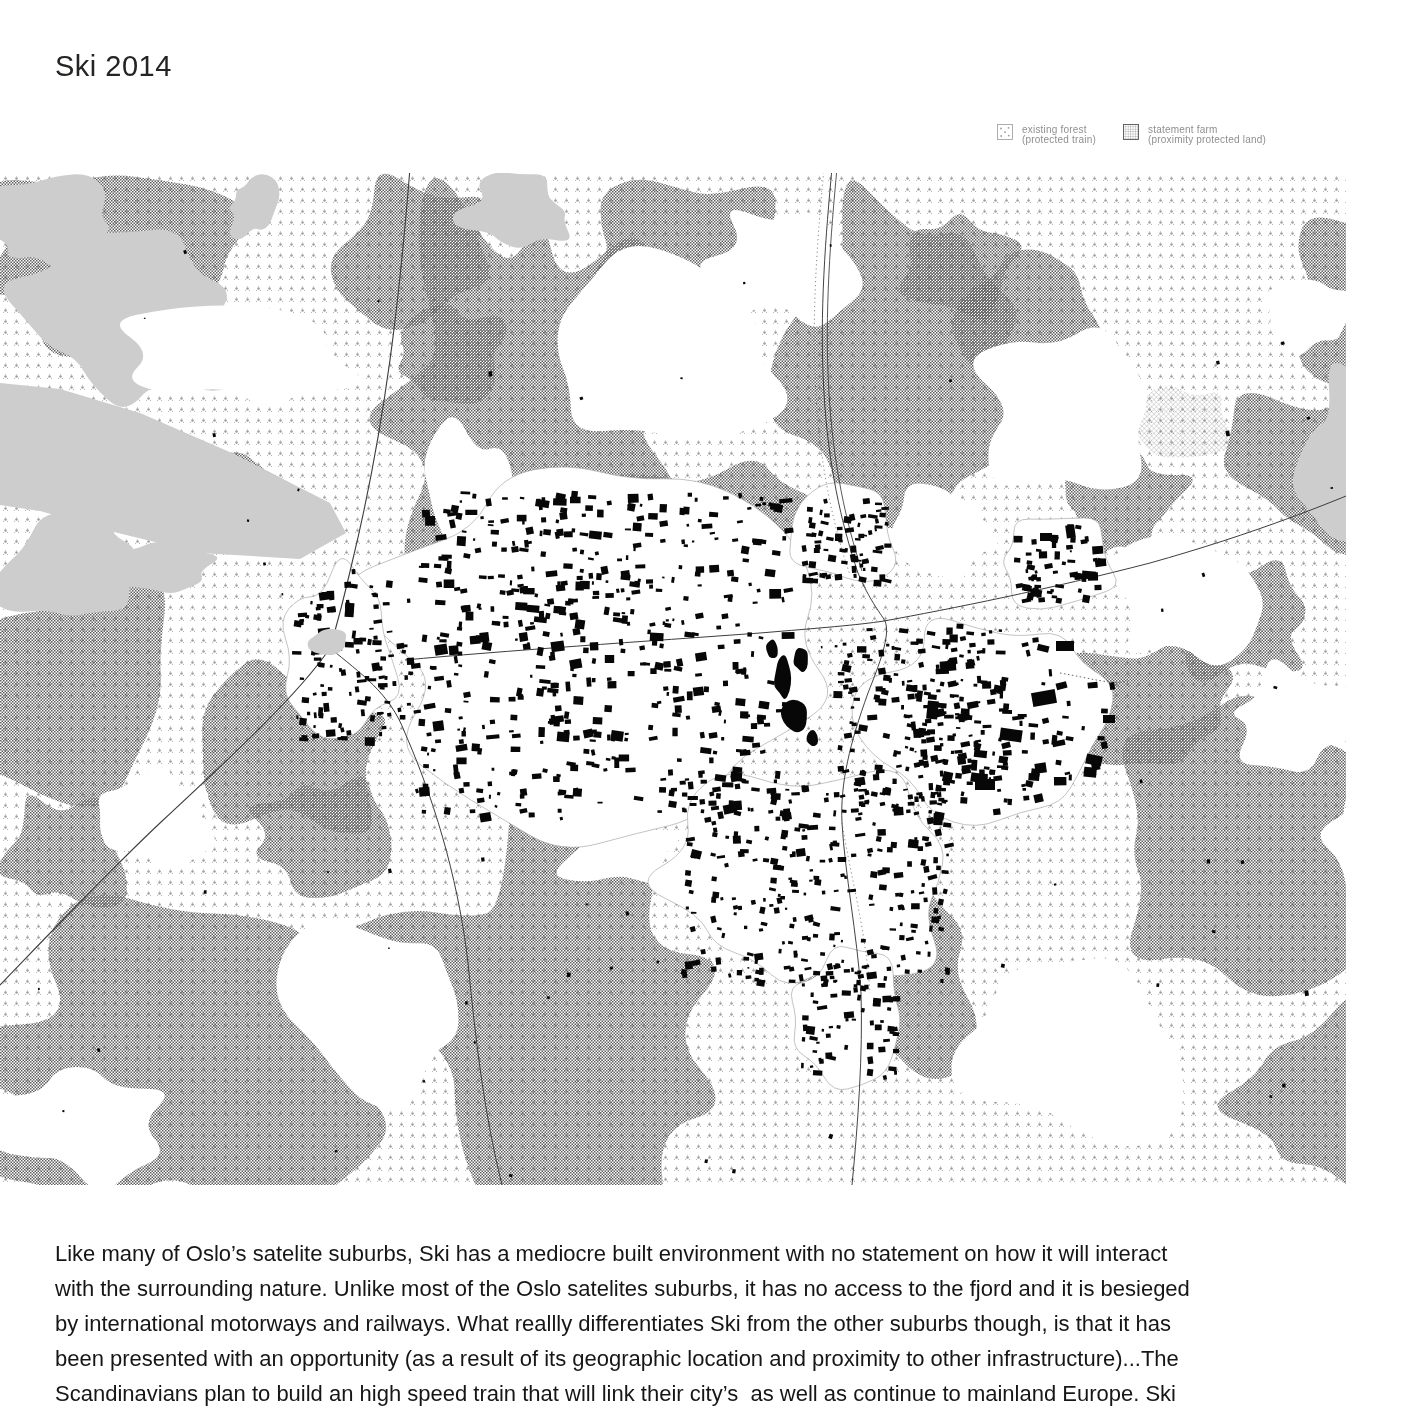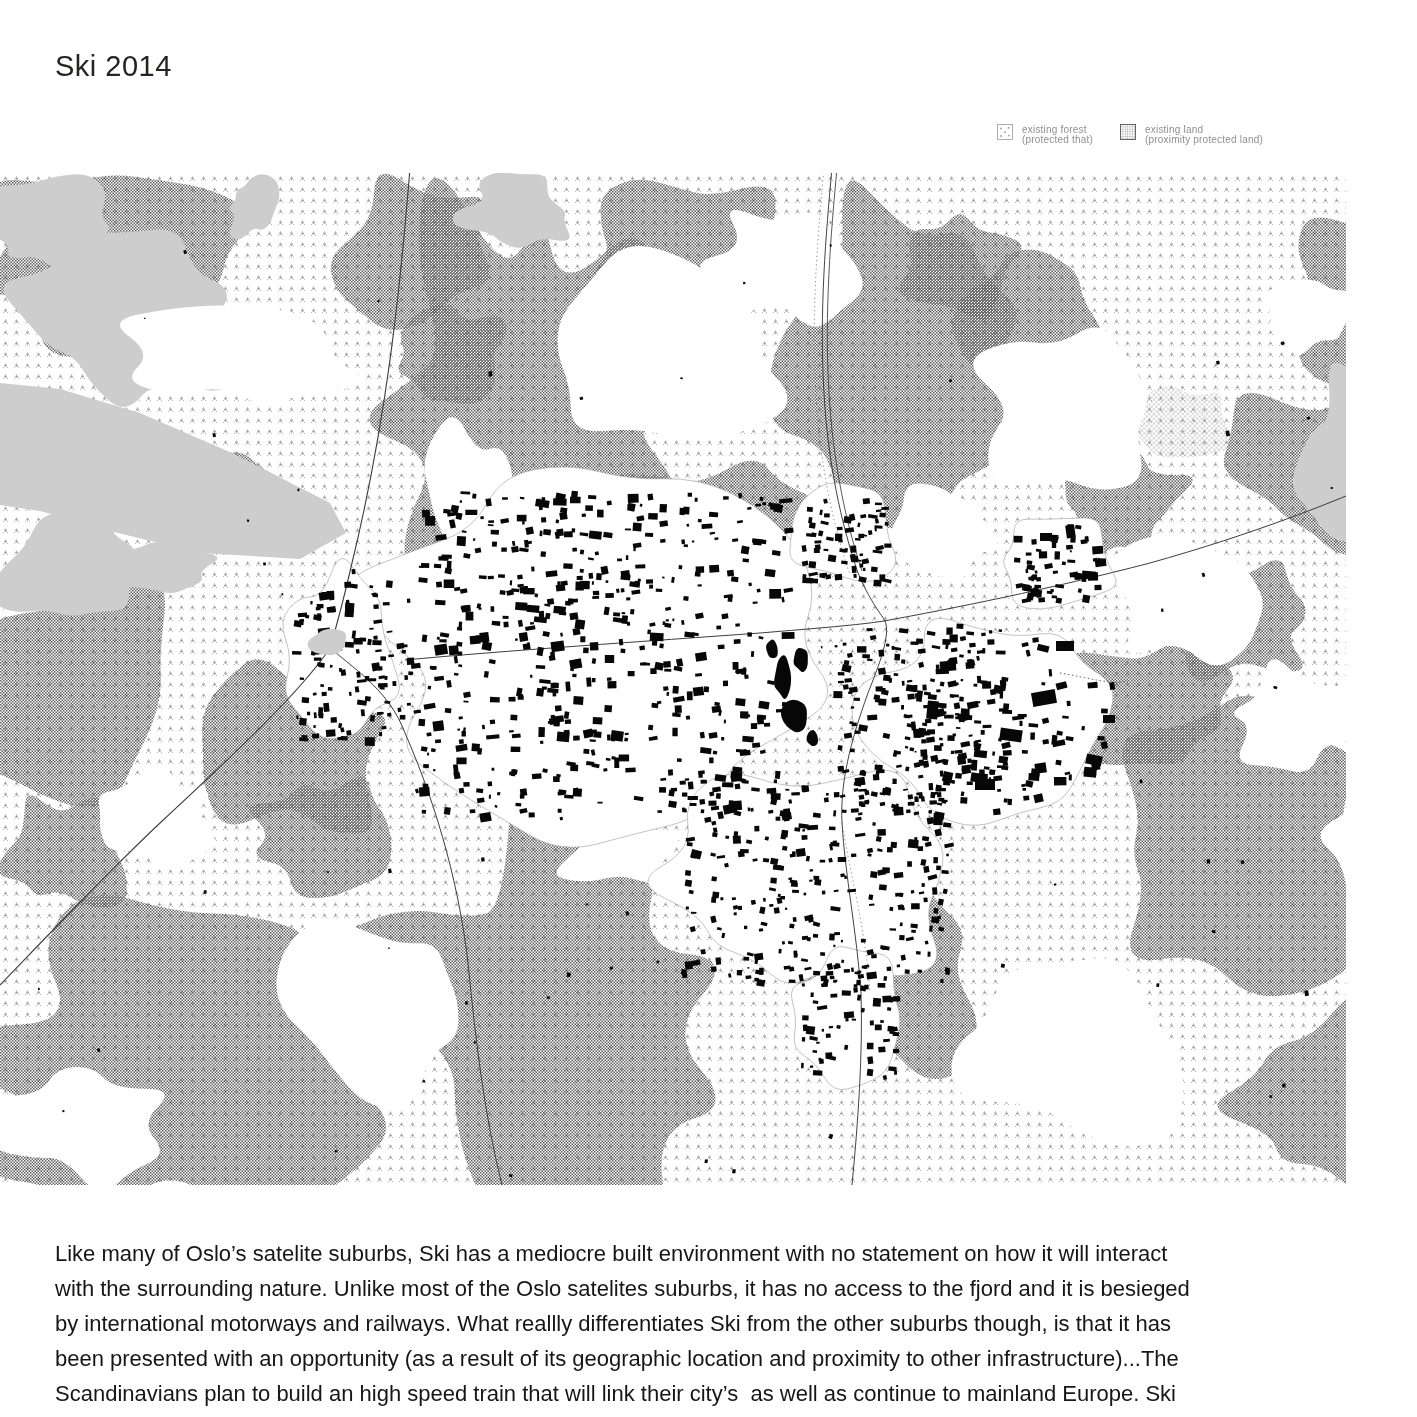--- a/index.html
+++ b/index.html
@@ -26,32 +26,32 @@
   <div class="legend">
     <div class="legend-item">
       <svg class="legend-swatch" viewBox="0 0 16 16">
         <rect x="0.5" y="0.5" width="15" height="15" fill="#ffffff" stroke="#9a9a9a" stroke-width="0.8"></rect>
         <circle cx="4" cy="4.5" r="0.9" fill="#9a9a9a"></circle>
           <circle cx="11.5" cy="3.8" r="0.9" fill="#9a9a9a"></circle>
         <circle cx="8" cy="8.2" r="0.9" fill="#9a9a9a"></circle>
           <circle cx="4.2" cy="12" r="0.9" fill="#9a9a9a"></circle>
         <circle cx="11.8" cy="11.6" r="0.9" fill="#9a9a9a"></circle>
       </svg>
-      <div class="legend-label"><span>existing forest</span><br><span>(protected that)</span></div>
+      <div class="legend-label"><span>existing forest</span><br><span>(protected train)</span></div>
     </div>
     <div class="legend-item">
       <svg class="legend-swatch" viewBox="0 0 16 16">
         <defs>
           <pattern id="lp-grid" width="2.4" height="2.4" patternUnits="userSpaceOnUse">
             <path d="M0 0H2.4M0 0V2.4" stroke="#6e6e6e" stroke-width="0.5" fill="none"></path>
           </pattern>
         </defs>
         <rect x="0.5" y="0.5" width="15" height="15" fill="url(#lp-grid)" stroke="#555555" stroke-width="0.9"></rect>
       </svg>
-      <div class="legend-label"><span>existing land</span><br><span>(proximity protected land)</span></div>
+      <div class="legend-label"><span>statement farm</span><br><span>(proximity protected land)</span></div>
     </div>
   </div>
 
   <div class="map-wrap">
     <svg id="mapsvg" width="1417" height="1012" viewBox="0 0 1417 1012">
       <defs>
         <pattern id="p-dots" width="11" height="11" patternUnits="userSpaceOnUse">
           <circle cx="5.5" cy="5.5" r="1.25" fill="#9c9c9c"></circle>
           <circle cx="3.6" cy="7.4" r="0.55" fill="#b4b4b4"></circle>
           <circle cx="7.5" cy="7.4" r="0.55" fill="#b4b4b4"></circle>

